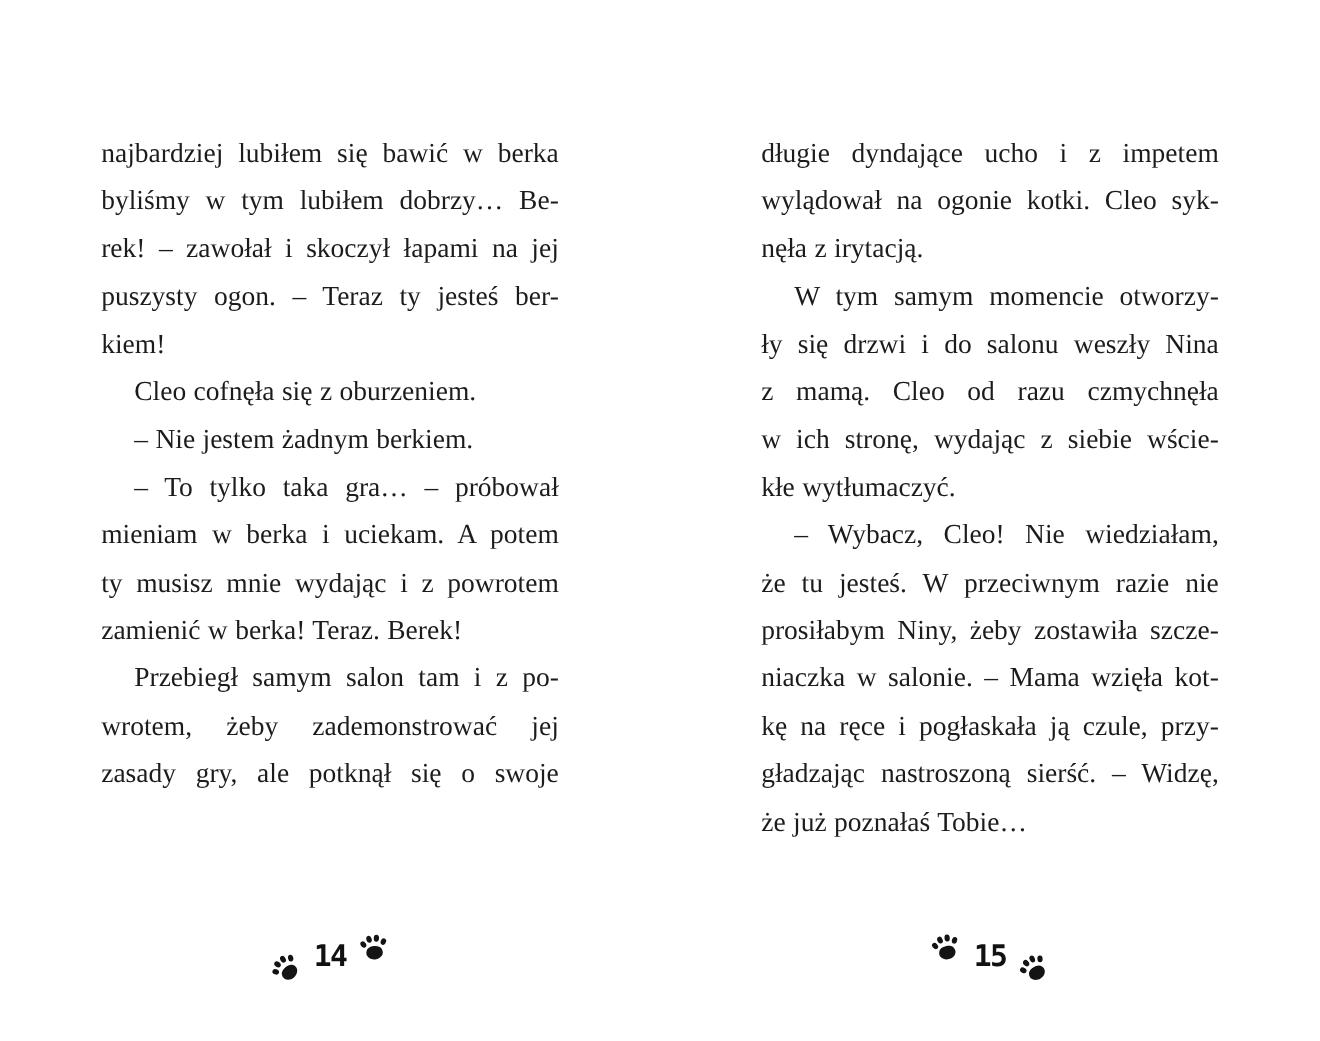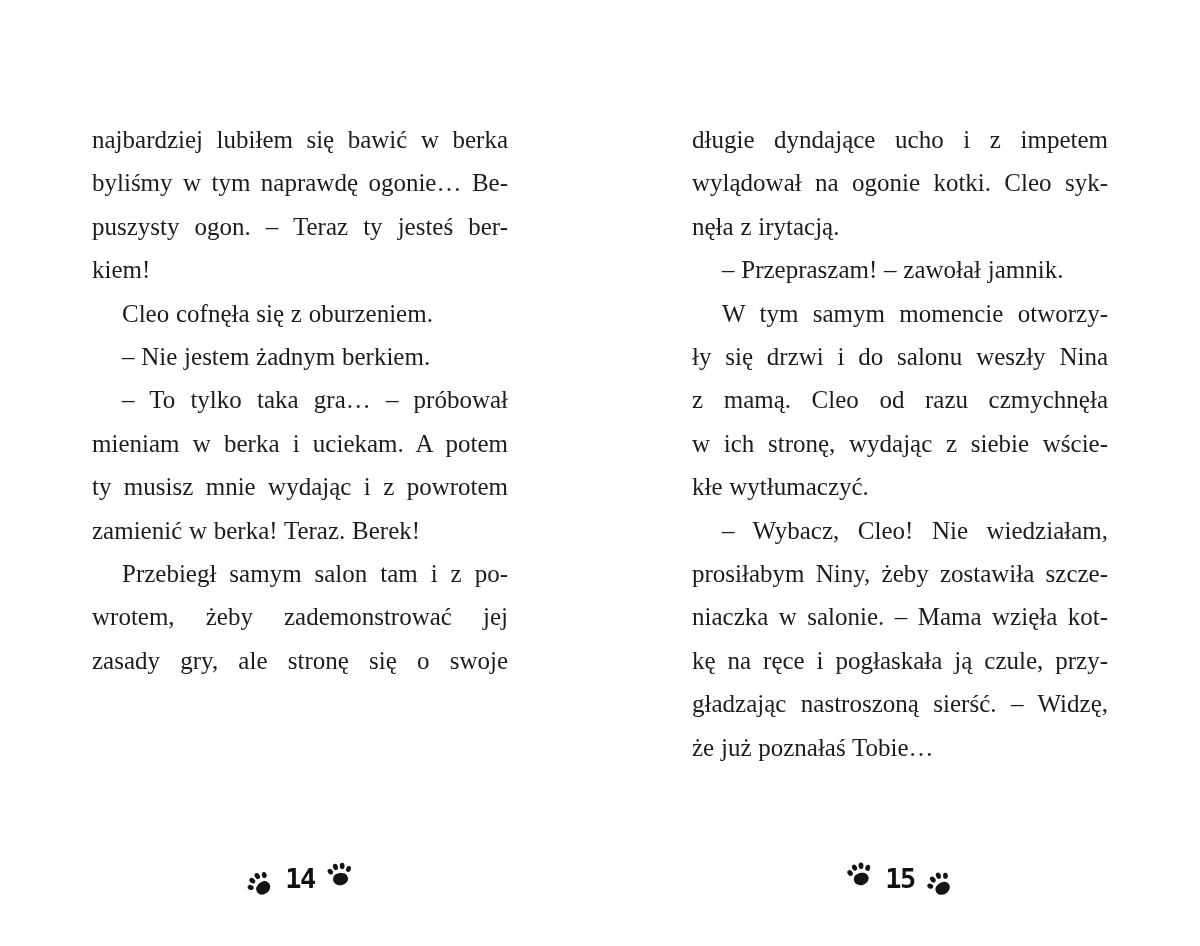--- a/index.html
+++ b/index.html
@@ -20,21 +20,21 @@
     text-align:justify;
     text-align-last:justify;
     hyphens:none;
     word-spacing:0.02em;
   }
   .line.para-end{text-align-last:left;}
   .line.indent{padding-left:30px;}
 
   .page-footer{
     position:absolute;top:842px;left:92px;width:416px;height:60px;
-    display:flex;justify-content:center;align-items:center;gap:10px;
+    display:flex;justify-content:center;align-items:flex-start;gap:10px;
   }
   .page-number{
     font-family:"DejaVu Sans Mono", monospace;
     font-weight:bold;font-size:27px;line-height:30px;
     letter-spacing:-1.5px;margin-top:13px;color:#111;
   }
   .paw{width:30px;height:30px;display:inline-block;}
   .paw svg{display:block;width:100%;height:100%;fill:#141414;}
   .paw.pos-low{margin-top:23px;}
   .paw.pos-high{margin-top:4px;}
@@ -44,32 +44,33 @@
   .rot-n32{transform:rotate(-32deg);}
 </style>
 </head>
 <body>
 
 <div class="spread">
 
   <section class="page page-left">
     <div class="text-column">
         <div class="line">najbardziej lubiłem się bawić w berka</div>
-        <div class="line">byliśmy w tym naprawdę ogonie… Be-</div>
+        <div class="line">byliśmy w tym lubiłem dobrzy… Be-</div>
+        <div class="line">rek! – zawołał i skoczył łapami na jej</div>
         <div class="line">puszysty ogon. – Teraz ty jesteś ber-</div>
         <div class="line para-end">kiem!</div>
         <div class="line indent para-end">Cleo cofnęła się z oburzeniem.</div>
         <div class="line indent para-end">– Nie jestem żadnym berkiem.</div>
         <div class="line indent">– To tylko taka gra… – próbował</div>
         <div class="line">mieniam w berka i uciekam. A potem</div>
         <div class="line">ty musisz mnie wydając i z powrotem</div>
         <div class="line para-end">zamienić w berka! Teraz. Berek!</div>
         <div class="line indent">Przebiegł samym salon tam i z po-</div>
         <div class="line">wrotem, żeby zademonstrować jej</div>
-        <div class="line">zasady gry, ale stronę się o swoje</div>
+        <div class="line">zasady gry, ale potknął się o swoje</div>
       </div>
     <footer class="page-footer">
       <span class="paw pos-low rot-n40">
         <svg viewBox="0 0 40 40" xmlns="http://www.w3.org/2000/svg">
           <path d="M11 23 C13.5 17.5 26.5 17.5 29 23 C32.5 29.5 26.5 35 20 35 C13.5 35 7.5 29.5 11 23 Z"></path>
           <ellipse cx="7.5" cy="15.5" rx="3.2" ry="4.1" transform="rotate(-30 7.5 15.5)"></ellipse>
           <ellipse cx="15" cy="10" rx="3.2" ry="4.3" transform="rotate(-12 15 10)"></ellipse>
           <ellipse cx="24" cy="9.6" rx="3.2" ry="4.3" transform="rotate(8 24 9.6)"></ellipse>
           <ellipse cx="32" cy="14.5" rx="3.2" ry="4.1" transform="rotate(28 32 14.5)"></ellipse>
         </svg>
@@ -85,27 +86,27 @@
         </svg>
       </span>
     </footer>
   </section>
 
   <section class="page page-right">
     <div class="text-column">
         <div class="line">długie dyndające ucho i z impetem</div>
         <div class="line">wylądował na ogonie kotki. Cleo syk-</div>
         <div class="line para-end">nęła z irytacją.</div>
-        <div class="line indent para-end">– Przepraszam! – zawołał jamnik.</div>
         <div class="line indent">W tym samym momencie otworzy-</div>
         <div class="line">ły się drzwi i do salonu weszły Nina</div>
         <div class="line">z mamą. Cleo od razu czmychnęła</div>
         <div class="line">w ich stronę, wydając z siebie wście-</div>
         <div class="line para-end">kłe wytłumaczyć.</div>
         <div class="line indent">– Wybacz, Cleo! Nie wiedziałam,</div>
+        <div class="line">że tu jesteś. W przeciwnym razie nie</div>
         <div class="line">prosiłabym Niny, żeby zostawiła szcze-</div>
         <div class="line">niaczka w salonie. – Mama wzięła kot-</div>
         <div class="line">kę na ręce i pogłaskała ją czule, przy-</div>
         <div class="line">gładzając nastroszoną sierść. – Widzę,</div>
         <div class="line para-end">że już poznałaś Tobie…</div>
       </div>
     <footer class="page-footer">
       <span class="paw pos-high rot-n14">
         <svg viewBox="0 0 40 40" xmlns="http://www.w3.org/2000/svg">
           <path d="M11 23 C13.5 17.5 26.5 17.5 29 23 C32.5 29.5 26.5 35 20 35 C13.5 35 7.5 29.5 11 23 Z"></path>

